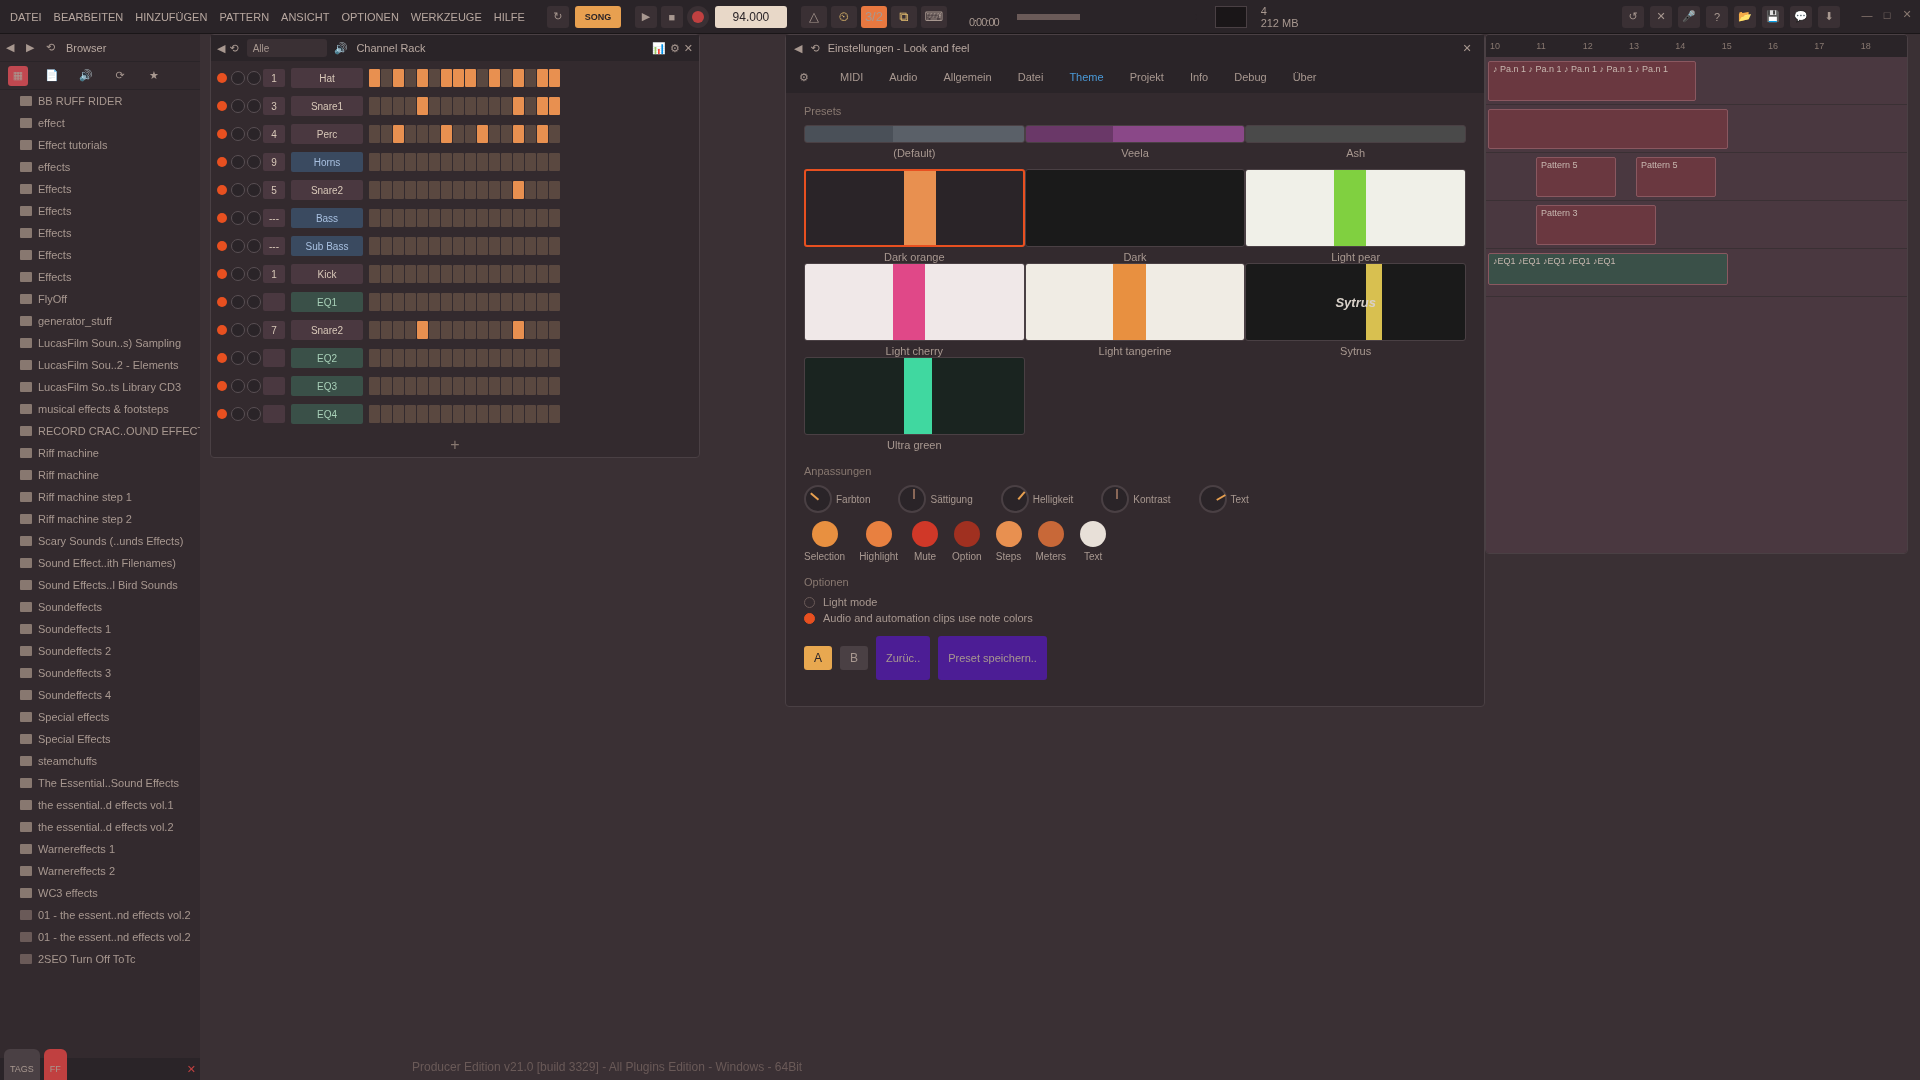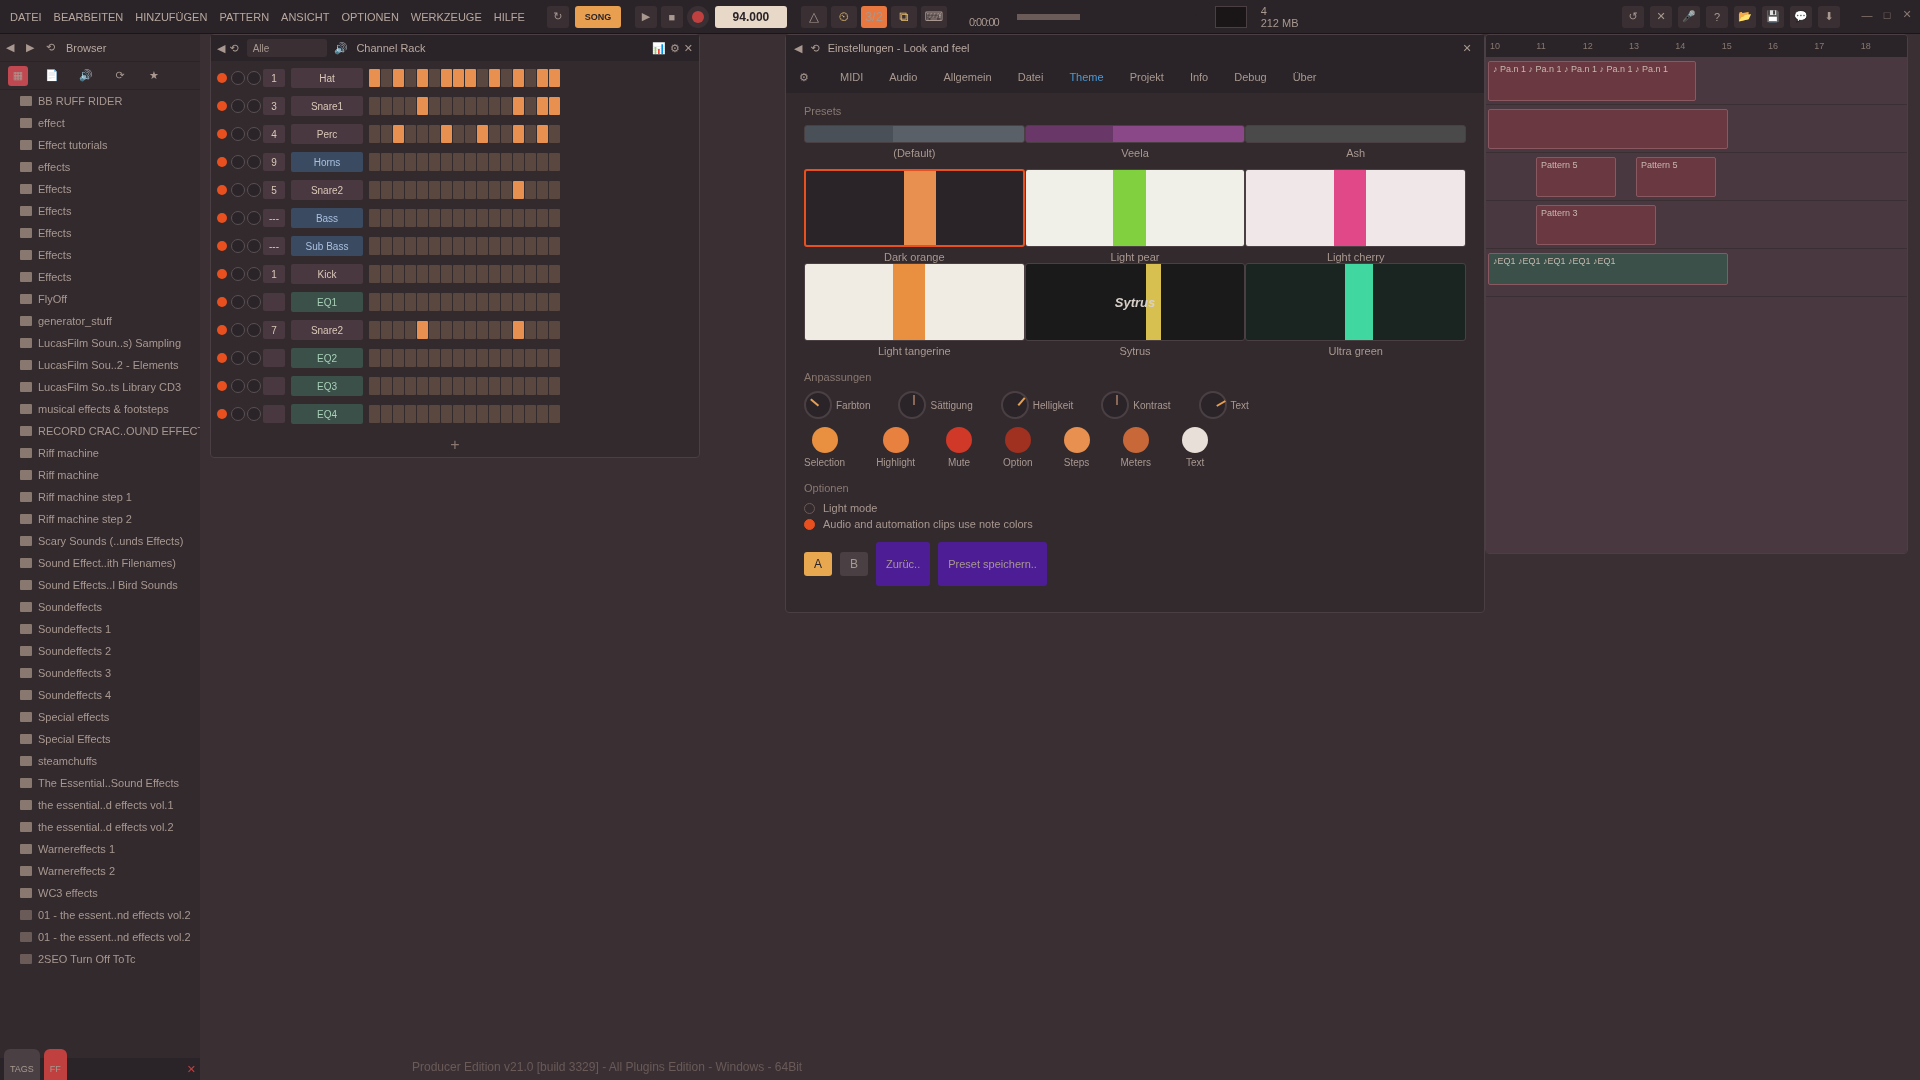--- a/index.html
+++ b/index.html
@@ -7,21 +7,21 @@
 .topbar{height:34px;background:#2a2428;display:flex;align-items:center;padding:0 4px;border-bottom:1px solid #1a1618}
 .menu{display:flex;gap:0}
 .menu span{padding:4px 6px;font-size:11px;color:#b8a8a0;cursor:pointer}
 .toolbar{margin-left:16px;display:flex;align-items:center;gap:6px}
 .tb-btn{width:22px;height:22px;background:#3a3034;border-radius:3px;display:flex;align-items:center;justify-content:center;cursor:pointer}
 .song-btn{width:46px;height:22px;background:#e8a050;border-radius:3px;display:flex;align-items:center;justify-content:center;color:#2a2428;font-size:9px;font-weight:bold}
 .transport{display:flex;gap:4px;margin-left:8px}
 .trans-btn{width:22px;height:22px;background:#3a3034;border-radius:3px;display:flex;align-items:center;justify-content:center;cursor:pointer}
 .rec-btn{width:22px;height:22px;background:#3a3034;border-radius:11px;display:flex;align-items:center;justify-content:center}
 .rec-dot{width:12px;height:12px;background:#c04040;border-radius:6px}
-.tempo{width:72px;height:22px;background:#e8d8c8;border-radius:3px;display:flex;align-items:center;justify-content:center;color:#2a2428;font-size:12px;font-weight:bold}
+.tempo{width:72px;height:22px;background:#e8d8c8;border-radius:3px;display:flex;align-items:center;justify-content:center;color:#2a2428;font-size:12px;font-weight:normal}
 .tool-set{display:flex;gap:4px;margin-left:8px}
 .tool-btn{width:26px;height:22px;background:#3a3034;border-radius:3px;display:flex;align-items:center;justify-content:center;cursor:pointer;font-size:13px}
 .tool-btn.on{background:#e87840}
 .tool-btn.ylw{color:#e8c070}
 .timer{font-size:28px;color:#d8c8b8;font-weight:300;margin-left:16px;letter-spacing:-1px}
 .prog{width:180px;height:6px;background:#2a2428;margin-left:12px;border-radius:2px;position:relative}
 .prog::before{content:'';position:absolute;left:0;width:35%;height:100%;background:#6a5a58}
 .meters-top{width:32px;height:22px;background:#1a1618;margin-left:12px;border:1px solid #4a4044}
 .cpu-mem{display:flex;flex-direction:column;margin-left:8px;font-size:9px;color:#887870}
 .right-tools{margin-left:auto;display:flex;gap:6px}
@@ -83,21 +83,21 @@
 .knob-row{display:flex;gap:28px;margin-top:8px}
 .knob-item{display:flex;align-items:center;gap:4px}
 .knob{width:28px;height:28px;background:#2a2428;border-radius:14px;border:2px solid #4a4044;position:relative}
 .knob::before{content:'';position:absolute;width:2px;height:10px;background:#e8a050;left:13px;top:2px;transform-origin:1px 12px}
 .knob.k1::before{transform:rotate(-50deg)}
 .knob.k2::before{background:#8a6858}
 .knob.k3::before{transform:rotate(40deg)}
 .knob.k4::before{transform:rotate(0deg);background:#8a6858}
 .knob.k5::before{transform:rotate(60deg)}
 .knob-label{font-size:10px;color:#a89890}
-.swatch-row{display:flex;gap:31px;margin-top:8px}
+.swatch-row{display:flex;gap:14px;margin-top:8px}
 .swatch-item{display:flex;flex-direction:column;align-items:center;gap:4px}
 .swatch{width:26px;height:26px;border-radius:13px;cursor:pointer}
 .sw-sel{background:#e89040}
 .sw-hl{background:#e88040}
 .sw-mute{background:#d03828}
 .sw-opt{background:#a03020}
 .sw-step{background:#e89050}
 .sw-met{background:#c86838}
 .sw-txt{background:#e8e0d8}
 .radio-row{display:flex;align-items:center;gap:8px;margin-top:4px}
@@ -753,20 +753,24 @@
                 <div class="preset-img pi-ash"></div>
                 <div class="preset-name">Ash</div>
               </div>
             </div>
           <div class="preset-grid" id="presets">
               <div class="preset sel">
                 <div class="preset-img pi-dorange"></div>
                 <div class="preset-name">Dark orange</div>
               </div>
               <div class="preset">
+                <div class="preset-img pi-dark"></div>
+                <div class="preset-name">Dark</div>
+              </div>
+              <div class="preset">
                 <div class="preset-img pi-lpear"></div>
                 <div class="preset-name">Light pear</div>
               </div>
               <div class="preset">
                 <div class="preset-img pi-lcherry"></div>
                 <div class="preset-name">Light cherry</div>
               </div>
               <div class="preset">
                 <div class="preset-img pi-ltang"></div>
                 <div class="preset-name">Light tangerine</div>

